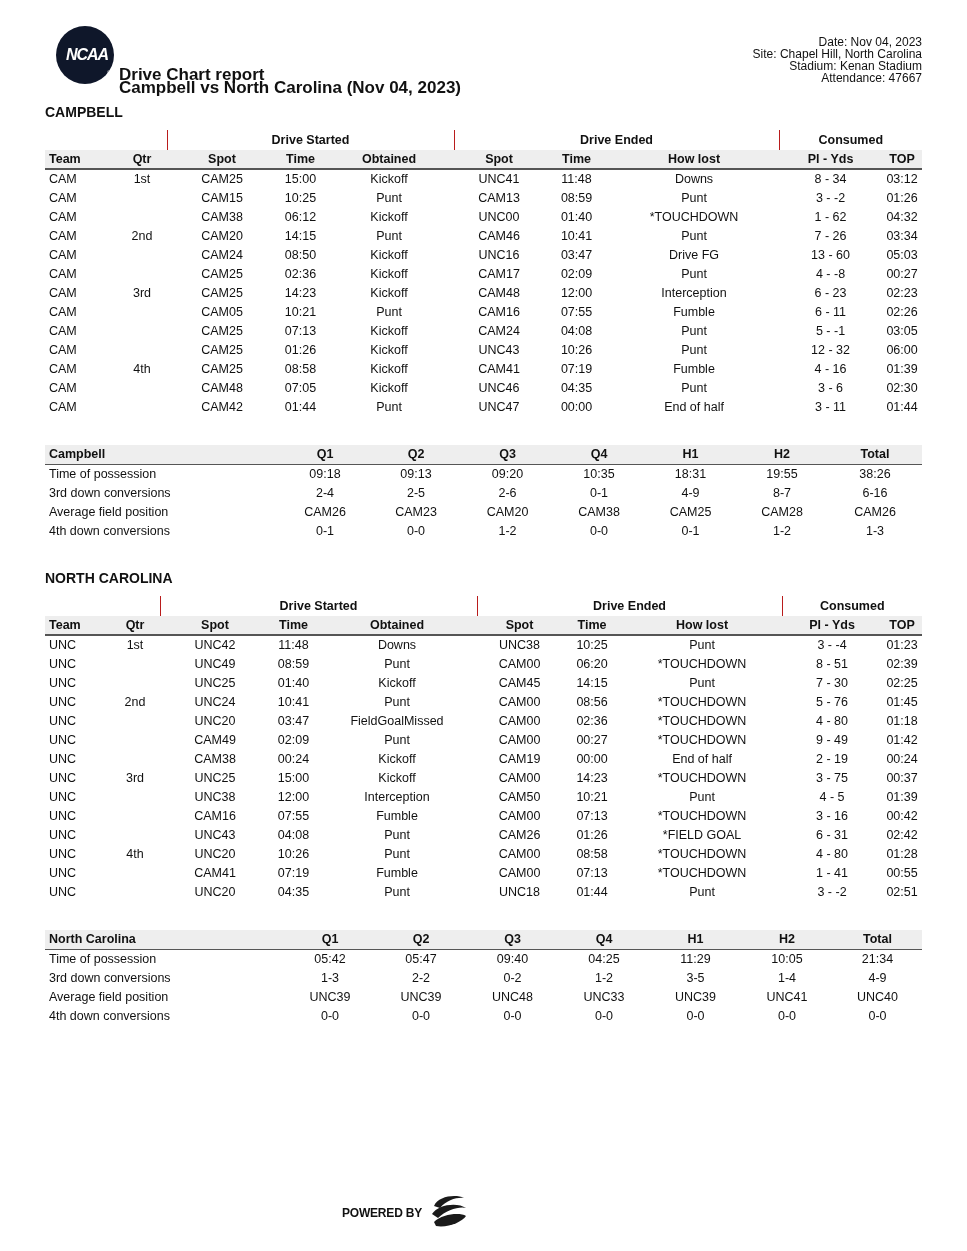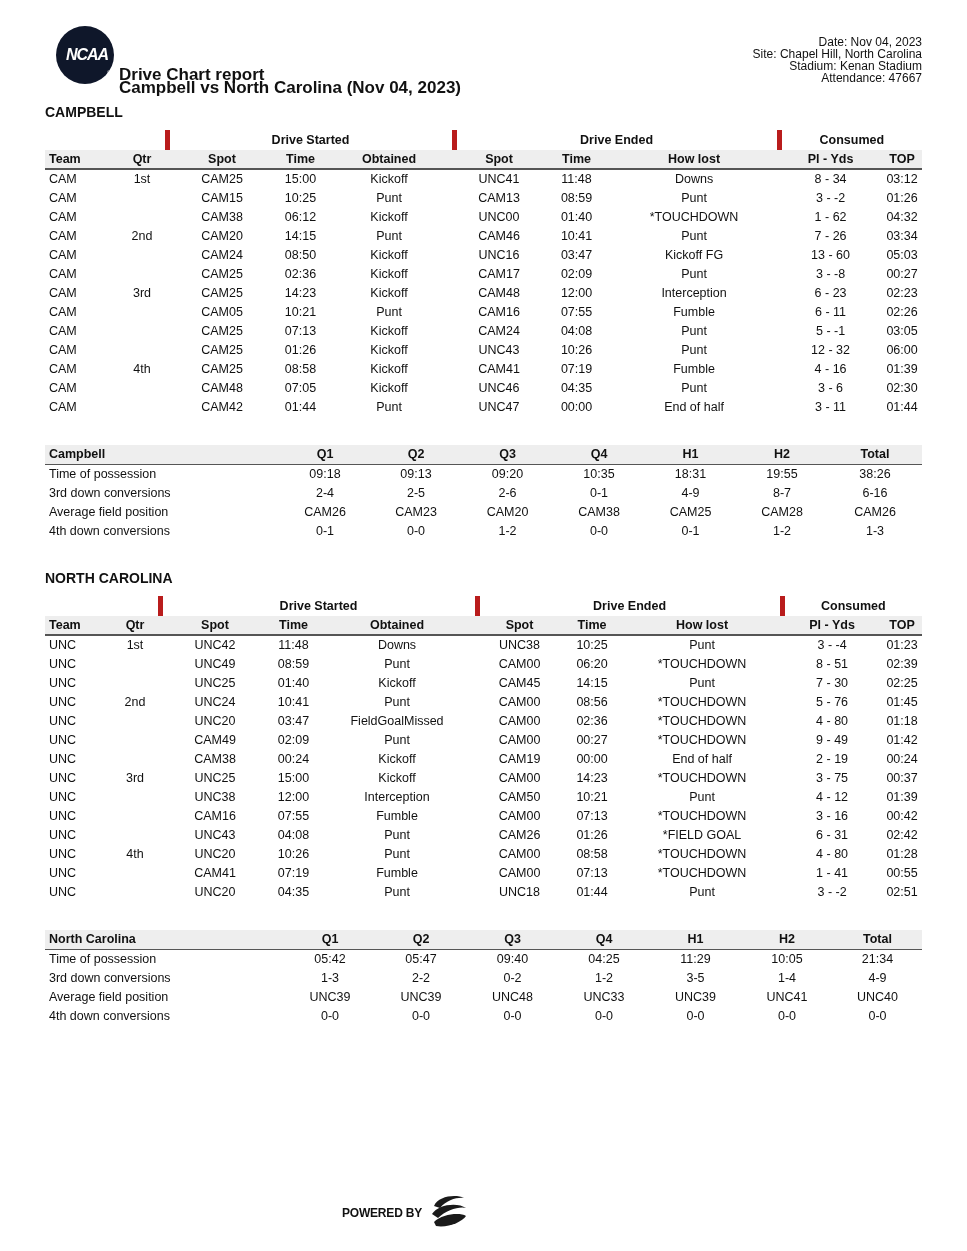--- a/index.html
+++ b/index.html
@@ -12,21 +12,21 @@
   .logo { position: absolute; left: 4px; top: 0; width: 58px; height: 58px; border-radius: 50%; background: #0f172a; }
   .logo-text { position: absolute; left: 4px; top: 20px; width: 54px; text-align: center; color: #fff;
     font-weight: bold; font-style: italic; font-size: 16px; letter-spacing: -1px; font-family: "Liberation Sans", sans-serif; }
   .logo-reg { position: absolute; left: 51px; top: 44px; font-size: 5px; color: #fff; }
   .title-block { position: absolute; left: 67px; top: 10px; font-weight: bold; font-size: 17px; line-height: 13px; margin-top: 32px; }
   .meta-block { position: absolute; right: 0; top: 10px; text-align: right; font-size: 12px; line-height: 12px; margin-left: 44px; }
   .section-title { position: absolute; left: 45px; font-weight: bold; font-size: 14px; }
   table { border-collapse: collapse; position: absolute; left: 45px; width: 877px; table-layout: fixed; }
   td, th { padding: 0; height: 19px; font-size: 12.5px; white-space: nowrap; }
   .group-row th { font-weight: bold; text-align: center; height: 20px; position: relative; }
-  .group-row th.sep { border-left: 5px solid #b91c1c; }
+  .group-row th.sep { border-left: 1px solid #b91c1c; }
   .col-row th { background: #eeeeee; font-weight: bold; border-bottom: 2px solid #555; height: 19px; }
   .drive-table td, .drive-table th { text-align: center; }
   .drive-table .left { text-align: left; padding-left: 4px; }
   .sum-table th { background: #eeeeee; font-weight: bold; border-bottom: 1.5px solid #555; text-align: center; }
   .sum-table td { text-align: center; }
   .sum-table .left { text-align: left; padding-left: 4px; }
   .footer { position: absolute; left: 340px; top: 1190px; width: 290px; height: 40px; }
   .powered { position: absolute; left: 2px; top: 16px; font-weight: bold; font-size: 12px; letter-spacing: -0.2px; }
   .gs-icon { position: absolute; left: 88px; top: 2px; width: 42px; height: 38px; }
   .gs-text { position: absolute; left: 132px; top: 4px; font-weight: bold; font-size: 25px; letter-spacing: -0.5px; font-family: "DejaVu Sans", sans-serif; }
@@ -136,34 +136,34 @@
         <td>03:34</td>
       </tr>
       <tr>
         <td class="left">CAM</td>
         <td></td>
         <td>CAM24</td>
         <td>08:50</td>
         <td>Kickoff</td>
         <td>UNC16</td>
         <td>03:47</td>
-        <td>Kickoff FG</td>
+        <td>Drive FG</td>
         <td>13 - 60</td>
         <td>05:03</td>
       </tr>
       <tr>
         <td class="left">CAM</td>
         <td></td>
         <td>CAM25</td>
         <td>02:36</td>
         <td>Kickoff</td>
         <td>CAM17</td>
         <td>02:09</td>
         <td>Punt</td>
-        <td>3 - -8</td>
+        <td>4 - -8</td>
         <td>00:27</td>
       </tr>
       <tr>
         <td class="left">CAM</td>
         <td>3rd</td>
         <td>CAM25</td>
         <td>14:23</td>
         <td>Kickoff</td>
         <td>CAM48</td>
         <td>12:00</td>
@@ -447,21 +447,21 @@
       </tr>
       <tr>
         <td class="left">UNC</td>
         <td></td>
         <td>UNC38</td>
         <td>12:00</td>
         <td>Interception</td>
         <td>CAM50</td>
         <td>10:21</td>
         <td>Punt</td>
-        <td>4 - 12</td>
+        <td>4 - 5</td>
         <td>01:39</td>
       </tr>
       <tr>
         <td class="left">UNC</td>
         <td></td>
         <td>CAM16</td>
         <td>07:55</td>
         <td>Fumble</td>
         <td>CAM00</td>
         <td>07:13</td>

